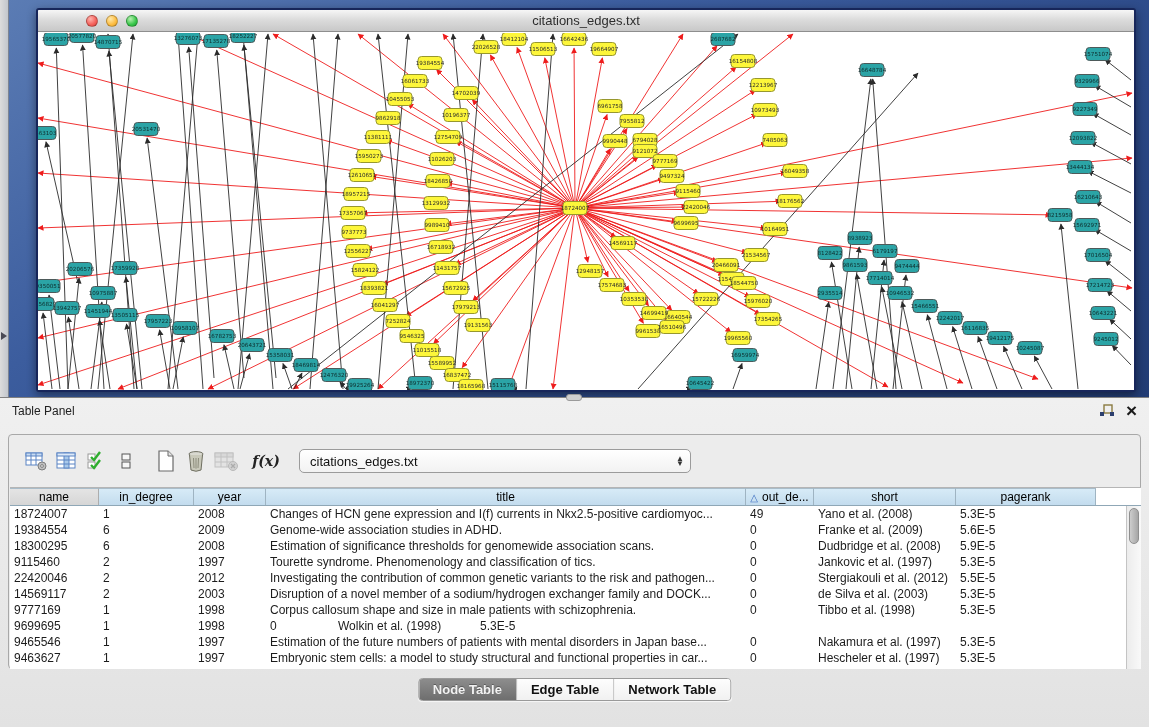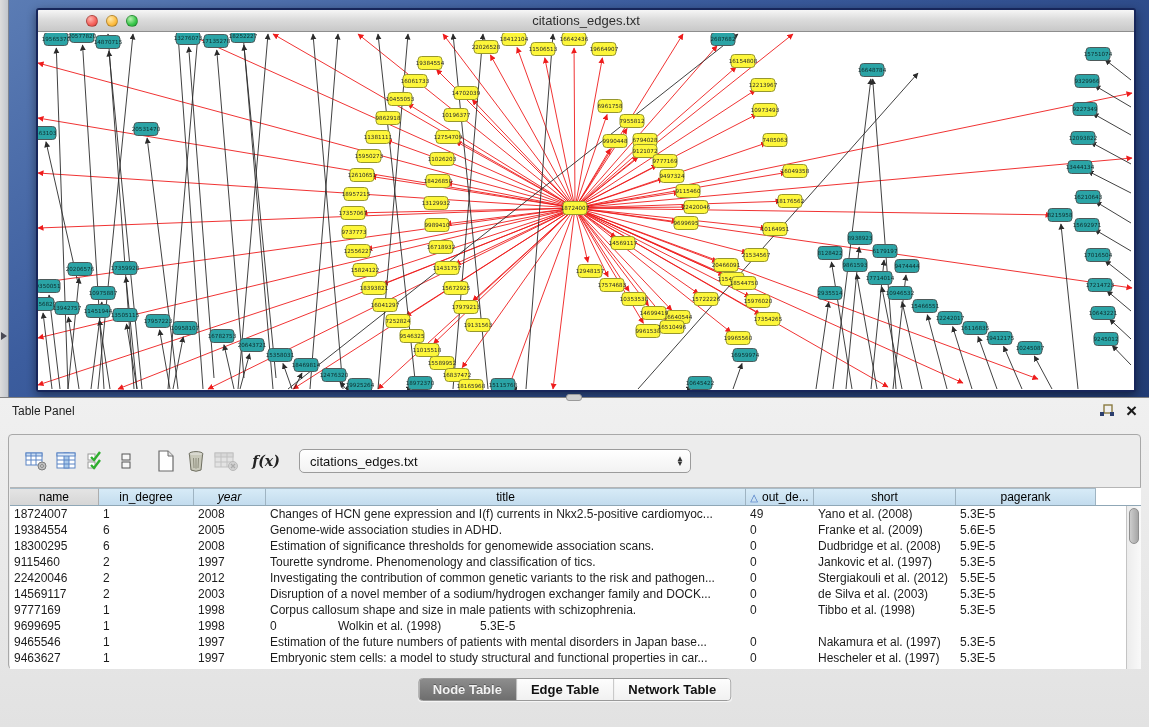--- a/index.html
+++ b/index.html
@@ -618,21 +618,21 @@
       </div>
 
       <div class="table-area">
         <div class="thead" id="thead">
             <div class="th gray" style="width: 89px;">
               <span>name</span>
             </div>
             <div class="th" style="width: 95px;">
               <span>in_degree</span>
             </div>
-            <div class="th" style="width: 72px; font-style: italic;">
+            <div class="th" style="width: 72px;">
               <span>year</span>
             </div>
             <div class="th" style="width: 480px;">
               <span>title</span>
             </div>
             <div class="th" style="width: 68px;">
               <span class="sort-glyph">△</span>
               <span>out_de...</span>
             </div>
             <div class="th" style="width: 142px;">
@@ -648,21 +648,21 @@
               <div class="td" style="width: 95px;">1</div>
               <div class="td" style="width: 72px;">2008</div>
               <div class="td" style="width: 480px;">Changes of HCN gene expression and I(f) currents in Nkx2.5-positive cardiomyoc...</div>
               <div class="td" style="width: 68px;">49</div>
               <div class="td" style="width: 142px;">Yano et al. (2008)</div>
               <div class="td" style="width: 140px;">5.3E-5</div>
             </div>
             <div class="tr">
               <div class="td" style="width: 89px;">19384554</div>
               <div class="td" style="width: 95px;">6</div>
-              <div class="td" style="width: 72px;">2005</div>
+              <div class="td" style="width: 72px;">2009</div>
               <div class="td" style="width: 480px;">Genome-wide association studies in ADHD.</div>
               <div class="td" style="width: 68px;">0</div>
               <div class="td" style="width: 142px;">Franke et al. (2009)</div>
               <div class="td" style="width: 140px;">5.6E-5</div>
             </div>
             <div class="tr">
               <div class="td" style="width: 89px;">18300295</div>
               <div class="td" style="width: 95px;">6</div>
               <div class="td" style="width: 72px;">2008</div>
               <div class="td" style="width: 480px;">Estimation of significance thresholds for genomewide association scans.</div>

